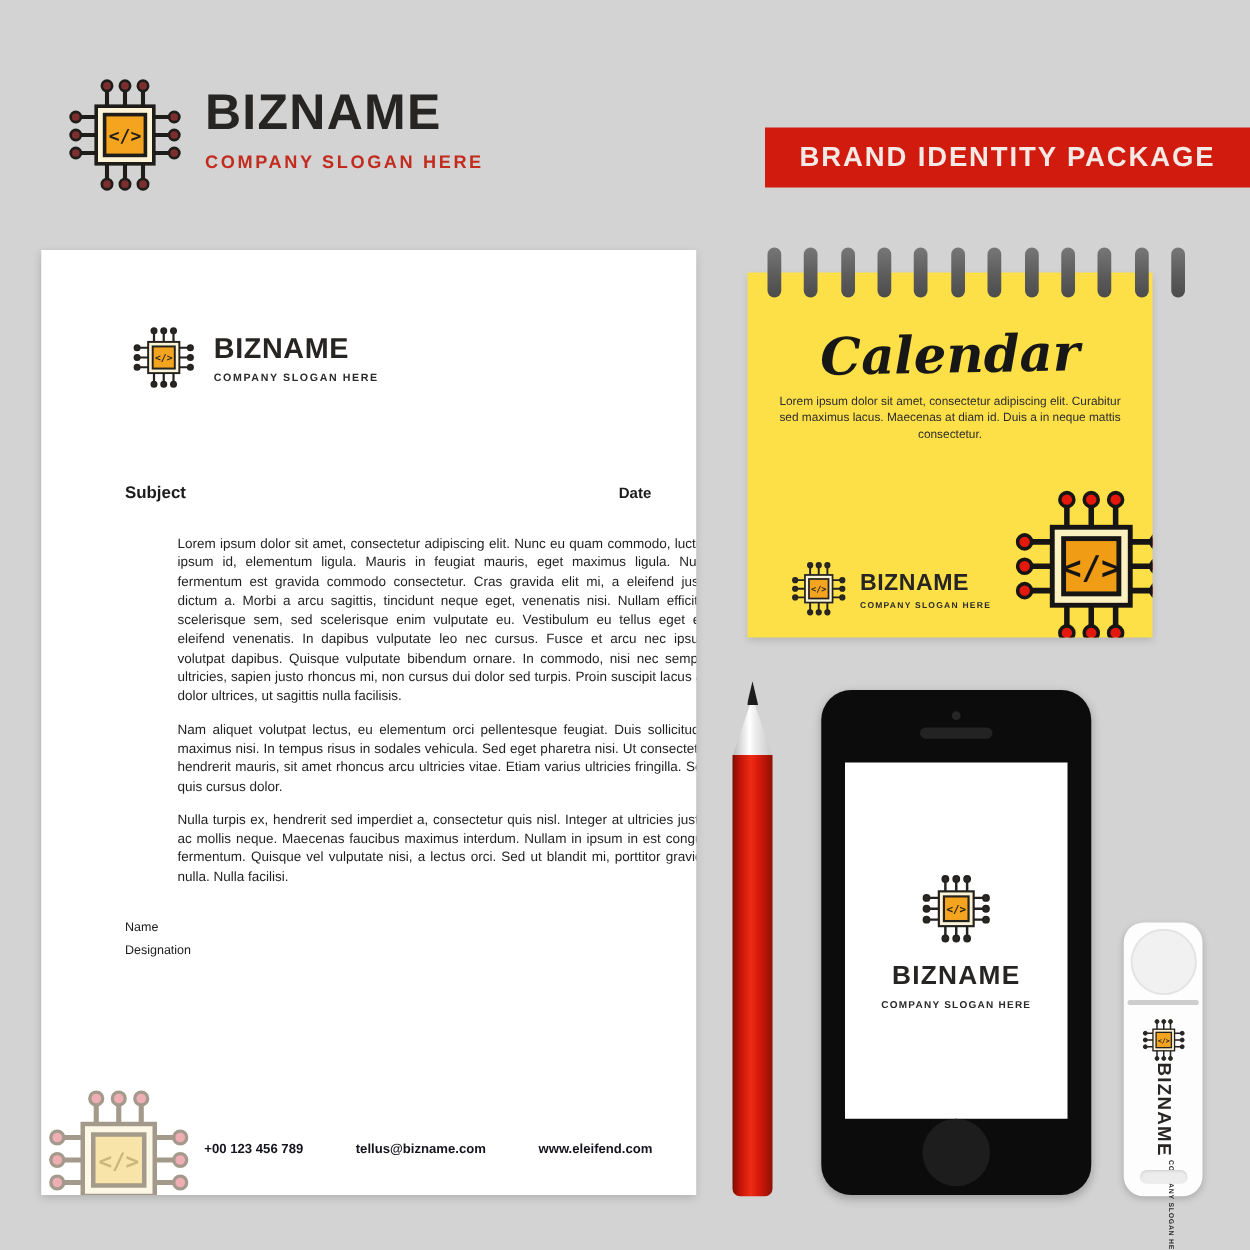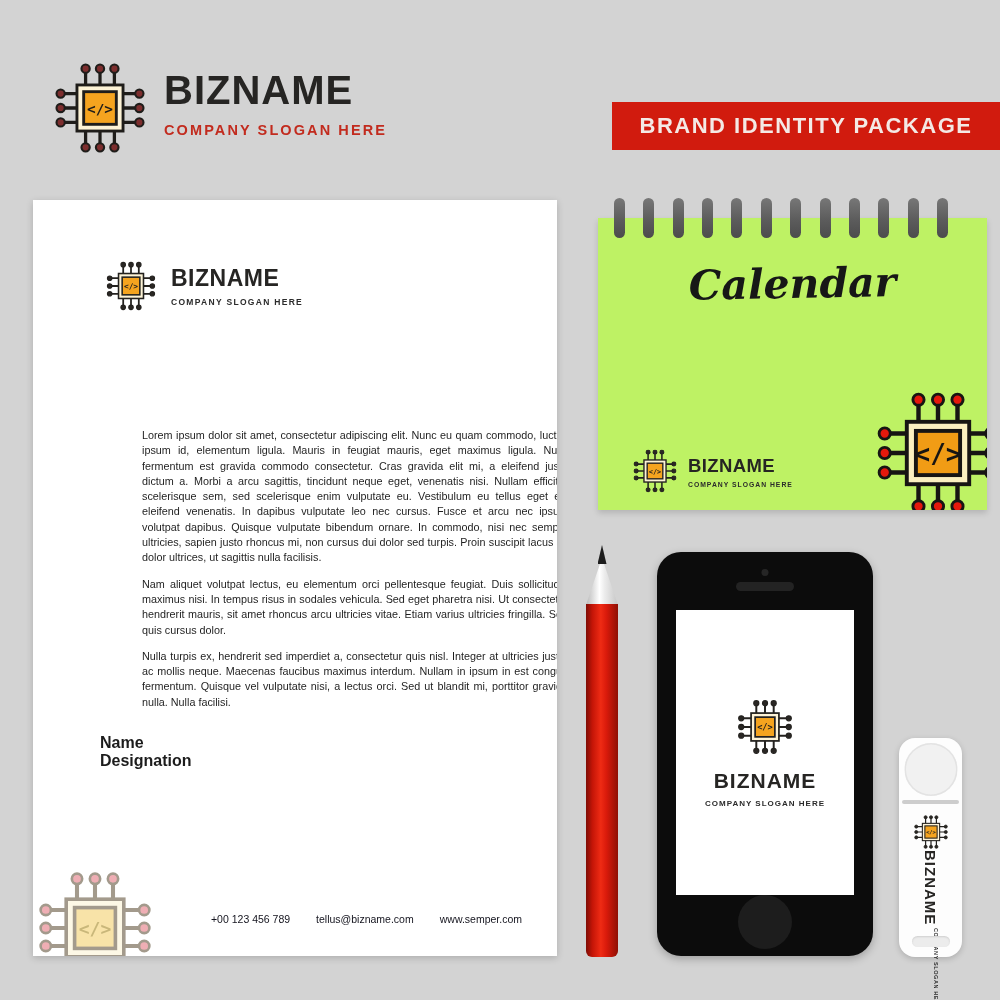--- a/index.html
+++ b/index.html
@@ -34,28 +34,28 @@
   .lh-chip{width:52px;height:52px;margin-right:14px;}
   .brand-name-md{font-size:23px;font-weight:bold;letter-spacing:.5px;color:#262523;}
   .brand-slogan-md{margin-top:5px;font-size:8.5px;font-weight:bold;letter-spacing:1.3px;color:#2b2b2b;}
   .lh-subject-row{position:absolute;left:67px;right:36px;top:186px;display:flex;
                   justify-content:space-between;align-items:baseline;}
   .subject-label{font-size:13.5px;font-weight:bold;color:#1c1c1c;}
   .date-label{font-size:12px;font-weight:bold;color:#1c1c1c;}
   .lh-body{position:absolute;left:67px;width:426px;top:228px;font-size:10.8px;line-height:15.3px;
            text-align:justify;color:#1f1f1f;margin-left:42px;}
   .lh-body p{margin:0 0 11px 0;}
-  .lh-signature{position:absolute;left:67px;top:534px;font-size:16px;font-weight:bold;
+  .lh-signature{position:absolute;left:67px;top:534px;font-size:10px;font-weight:normal;
                 line-height:18px;color:#1c1c1c;}
   .lh-footer{position:absolute;left:0;right:35px;top:713px;display:flex;justify-content:flex-end;
-             gap:26px;font-size:10.5px;font-weight:normal;color:#14141e;}
+             gap:42px;font-size:10.5px;font-weight:bold;color:#14141e;}
   .lh-watermark{position:absolute;left:2px;bottom:-32px;width:120px;height:120px;}
 
   
-  .calendar-pad{position:absolute;left:598px;top:218px;width:389px;height:292px;background:#bef264;
+  .calendar-pad{position:absolute;left:598px;top:218px;width:324px;height:292px;background:#fde047;
                 overflow:hidden;box-shadow:0 3px 6px rgba(0,0,0,.15);}
   .spiral-row{position:absolute;left:614px;top:198px;width:334px;display:flex;
               justify-content:space-between;z-index:3;}
   .spiral-pin{width:11px;height:40px;border-radius:6px;
               background:linear-gradient(180deg,#777 0%,#5c5c5c 55%,#4c4c4c 100%);}
   .cal-title{position:absolute;left:0;right:0;top:42px;text-align:center;
              font-family:"DejaVu Serif", serif;font-style:italic;font-weight:bold;
              font-size:41px;color:#171717;transform:rotate(-1deg);}
   .cal-desc{position:absolute;left:17px;right:17px;top:97px;text-align:center;
             font-size:9.5px;line-height:13px;color:#2c2c2c;}
@@ -164,46 +164,51 @@
       <svg class="chip chip-dark lh-chip" viewBox="0 0 100 100">
         <use href="#chip-base"></use>
         <text x="50" y="56" class="chip-glyph">&lt;/&gt;</text>
       </svg>
       <div>
         <div class="brand-name-md">BIZNAME</div>
         <div class="brand-slogan-md">COMPANY SLOGAN HERE</div>
       </div>
     </div>
 
+    <div class="lh-subject-row">
+      <span class="subject-label">Subject</span>
+      <span class="date-label">Date</span>
+    </div>
 
     <div class="lh-body">
       <p>Lorem ipsum dolor sit amet, consectetur adipiscing elit. Nunc eu quam commodo, luctus ipsum id, elementum ligula. Mauris in feugiat mauris, eget maximus ligula. Nulla fermentum est gravida commodo consectetur. Cras gravida elit mi, a eleifend justo dictum a. Morbi a arcu sagittis, tincidunt neque eget, venenatis nisi. Nullam efficitur scelerisque sem, sed scelerisque enim vulputate eu. Vestibulum eu tellus eget elit eleifend venenatis. In dapibus vulputate leo nec cursus. Fusce et arcu nec ipsum volutpat dapibus. Quisque vulputate bibendum ornare. In commodo, nisi nec semper ultricies, sapien justo rhoncus mi, non cursus dui dolor sed turpis. Proin suscipit lacus ac dolor ultrices, ut sagittis nulla facilisis.</p>
       <p>Nam aliquet volutpat lectus, eu elementum orci pellentesque feugiat. Duis sollicitudin maximus nisi. In tempus risus in sodales vehicula. Sed eget pharetra nisi. Ut consectetur hendrerit mauris, sit amet rhoncus arcu ultricies vitae. Etiam varius ultricies fringilla. Sed quis cursus dolor.</p>
       <p>Nulla turpis ex, hendrerit sed imperdiet a, consectetur quis nisl. Integer at ultricies justo, ac mollis neque. Maecenas faucibus maximus interdum. Nullam in ipsum in est congue fermentum. Quisque vel vulputate nisi, a lectus orci. Sed ut blandit mi, porttitor gravida nulla. Nulla facilisi.</p>
     </div>
 
     <div class="lh-signature">
       <div>Name</div>
       <div>Designation</div>
     </div>
 
     <div class="lh-footer">
       <span>+00 123 456 789</span>
       <span>tellus@bizname.com</span>
-      <span>www.semper.com</span>
+      <span>www.eleifend.com</span>
     </div>
 
     <svg class="chip chip-faded lh-watermark" viewBox="0 0 100 100">
       <use href="#chip-base"></use>
       <text x="50" y="56" class="chip-glyph">&lt;/&gt;</text>
     </svg>
   </div>
 
   <div class="calendar-pad">
     <div class="cal-title">Calendar</div>
+    <div class="cal-desc">Lorem ipsum dolor sit amet, consectetur adipiscing elit. Curabitur sed maximus lacus. Maecenas at diam id. Duis a in neque mattis consectetur.</div>
     <div class="cal-logo">
       <svg class="chip chip-dark" viewBox="0 0 100 100">
         <use href="#chip-base"></use>
         <text x="50" y="56" class="chip-glyph">&lt;/&gt;</text>
       </svg>
       <div>
         <div class="brand-name-sm">BIZNAME</div>
         <div class="brand-slogan-sm">COMPANY SLOGAN HERE</div>
       </div>
     </div>

